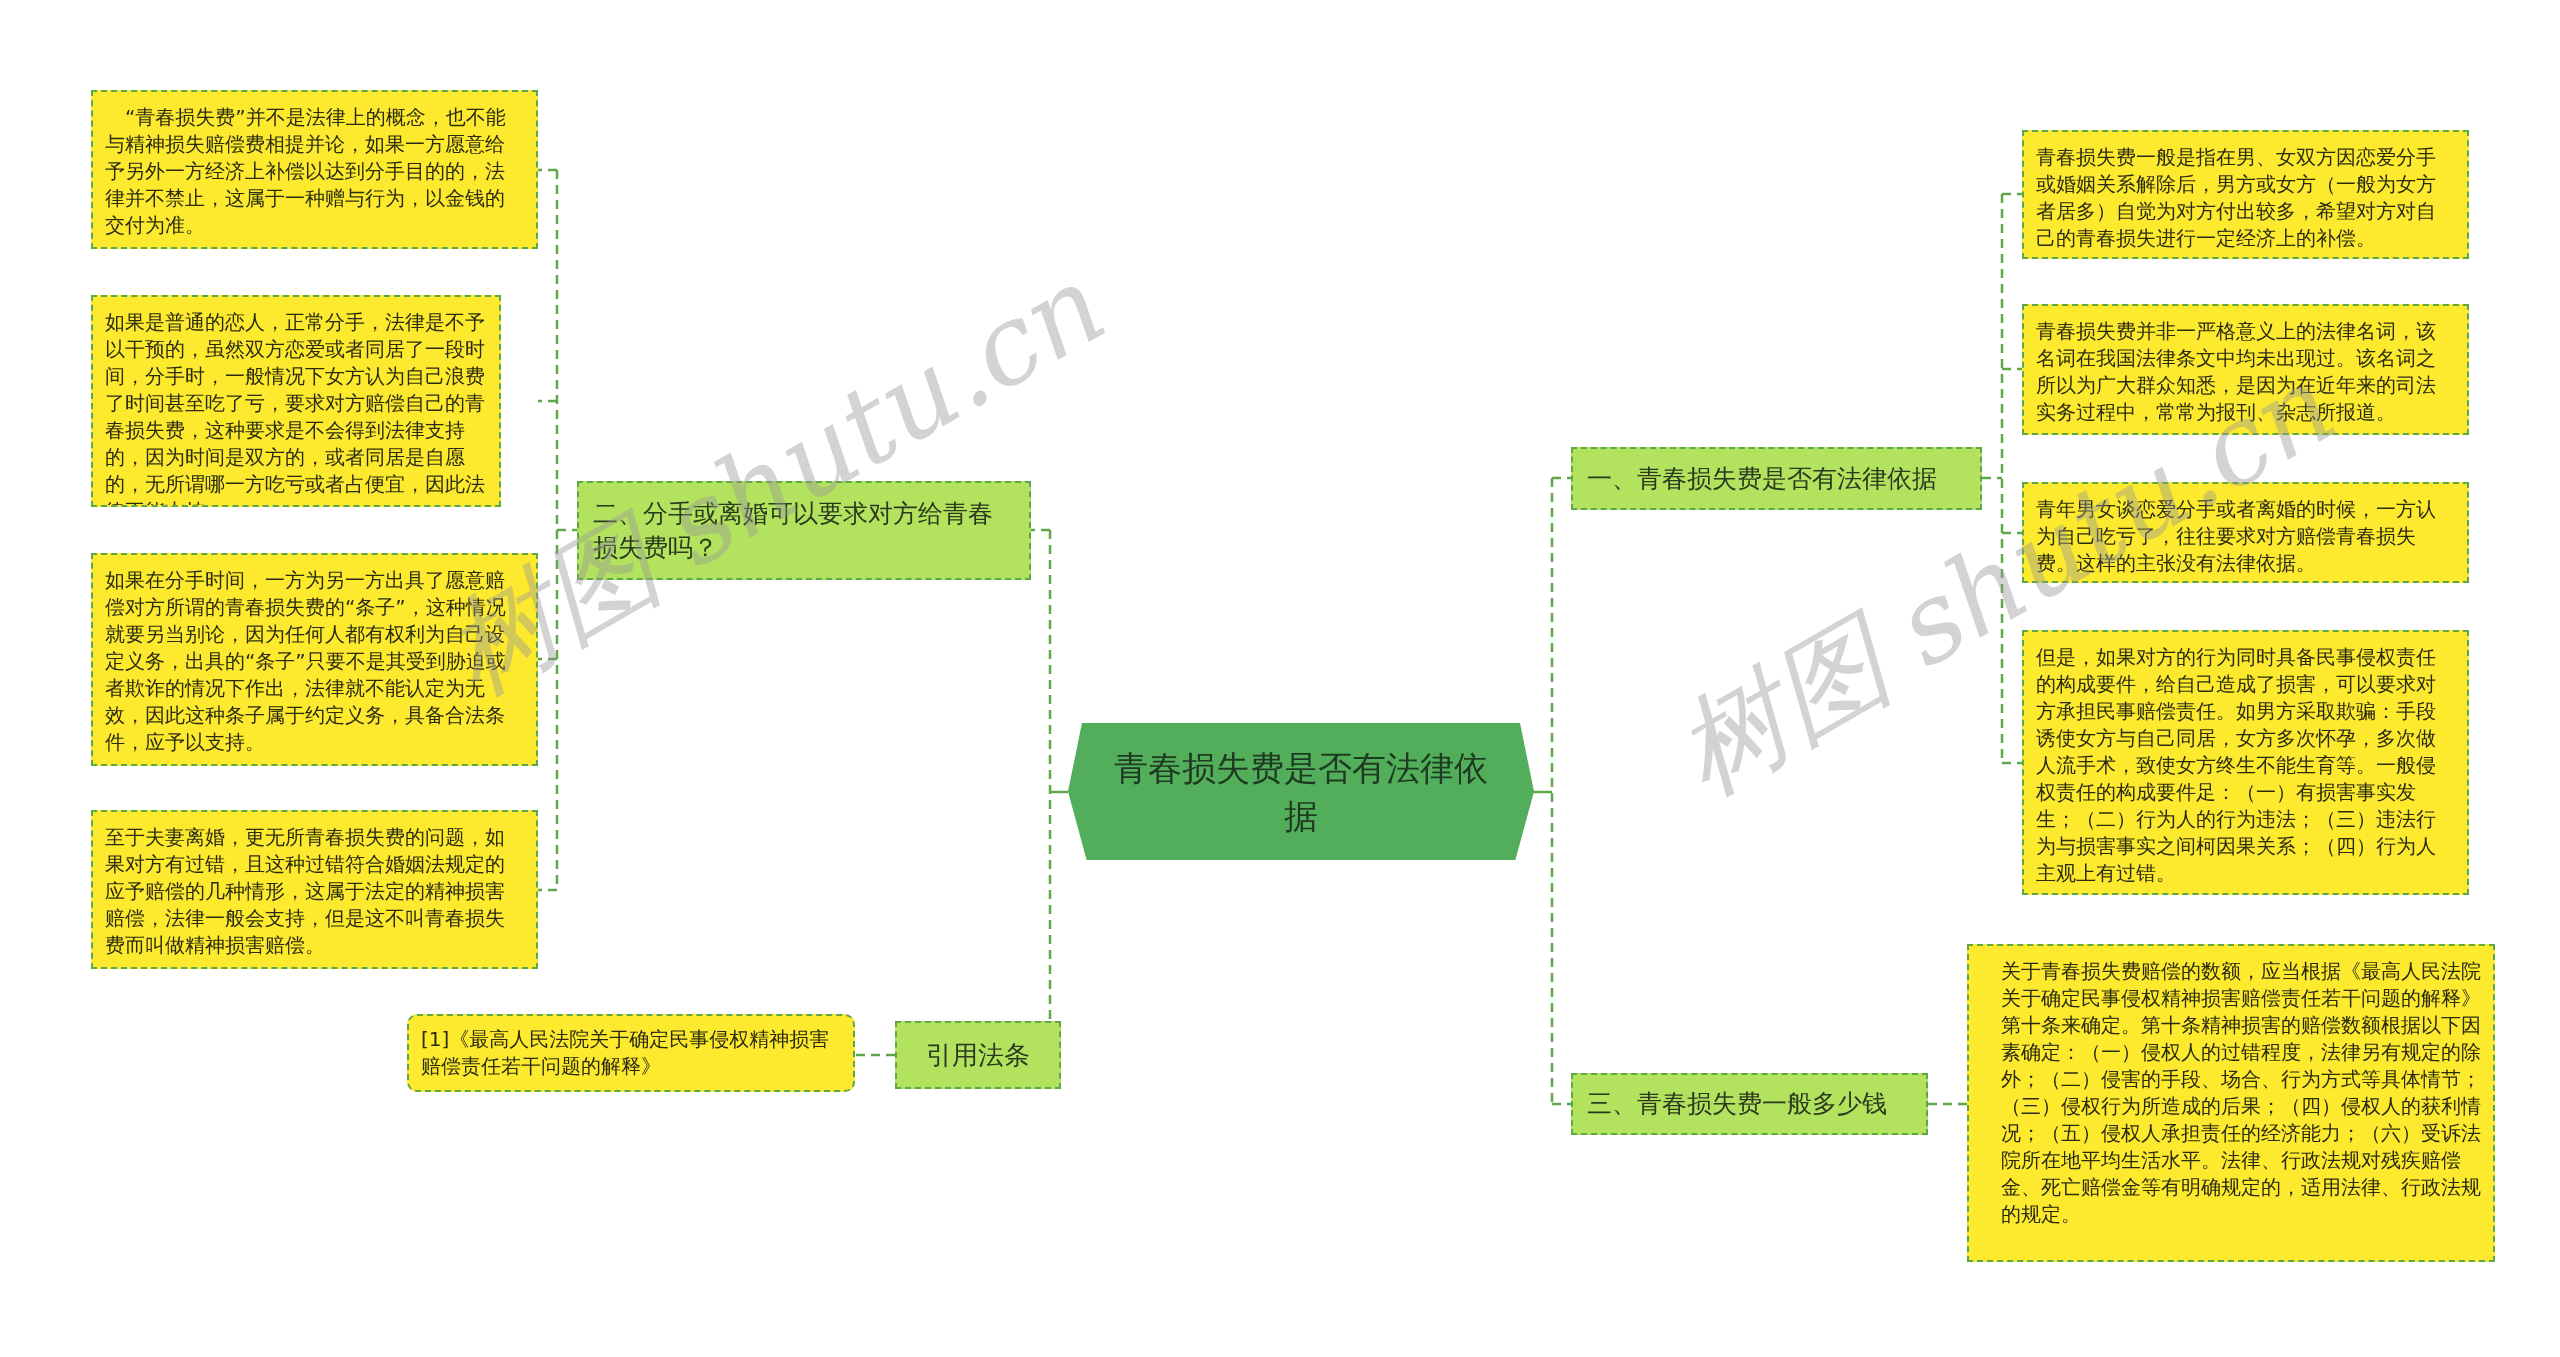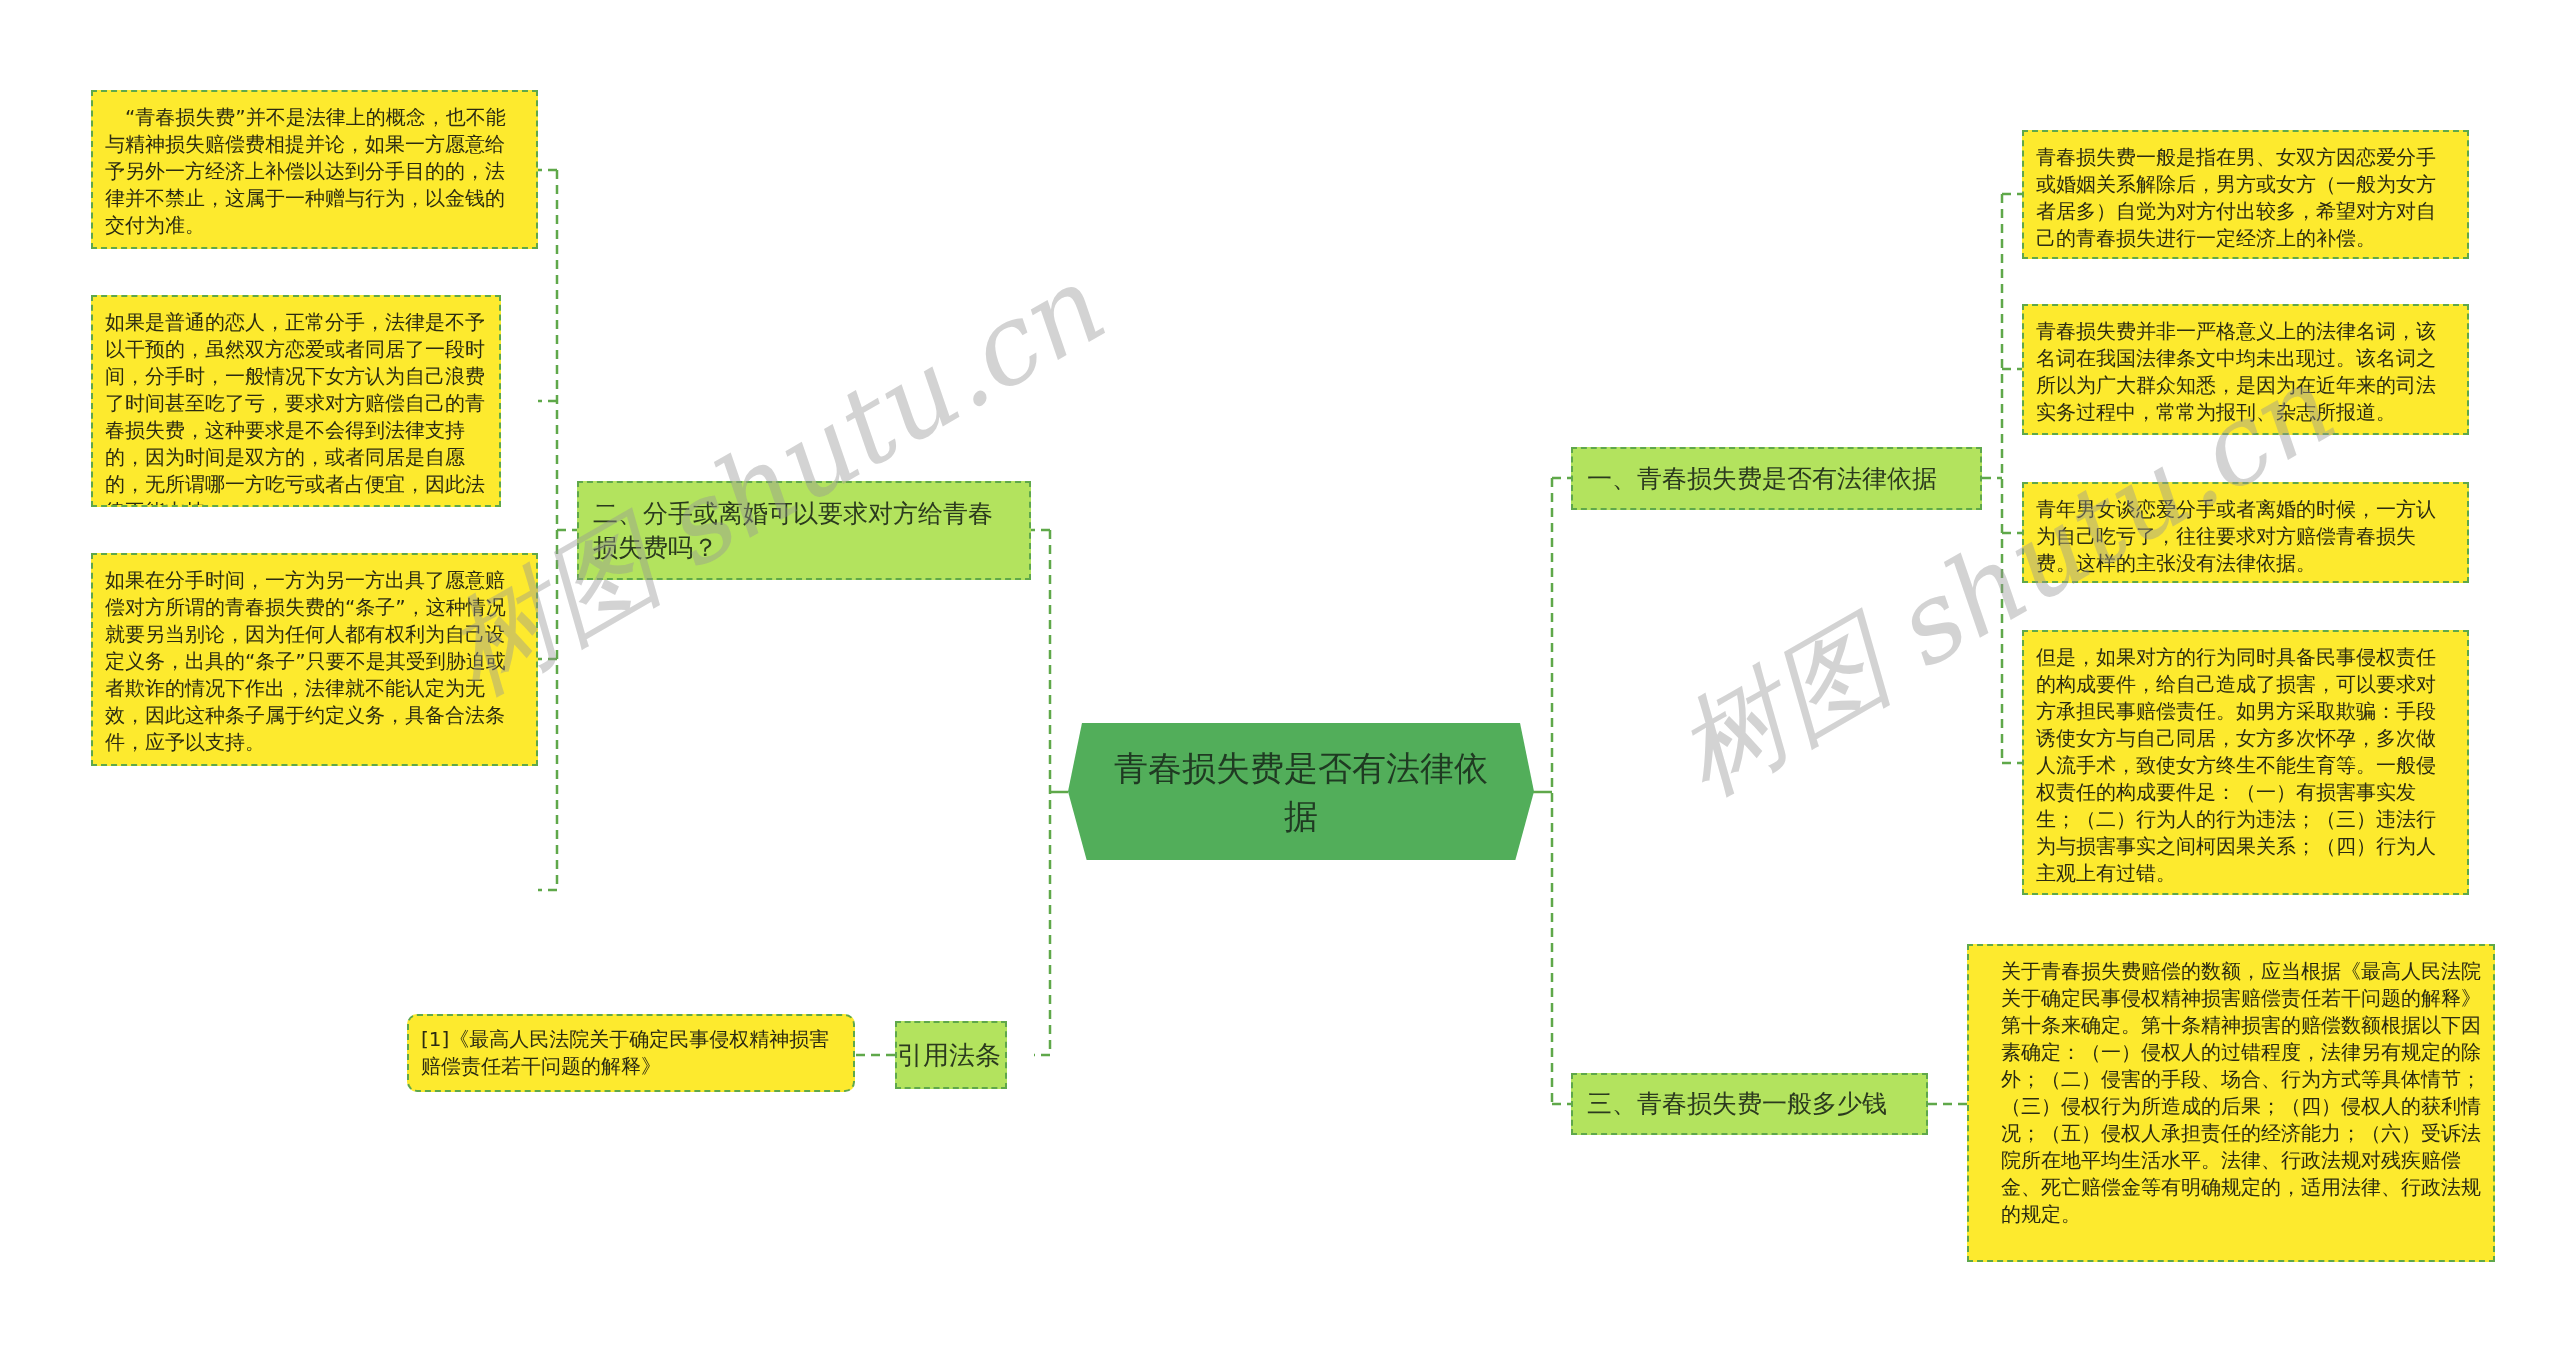--- a/index.html
+++ b/index.html
@@ -94,22 +94,25 @@
 
   <div class="leaf" style="left:91px; top:90px; width:447px; height:159px; text-indent:1em;">
     <span>“青春损失费”并不是法律上的概念，也不能与精神损失赔偿费相提并论，如果一方愿意给予另外一方经济上补偿以达到分手目的的，法律并不禁止，这属于一种赠与行为，以金钱的交付为准。</span>
   </div>
   <div class="leaf" style="left:91px; top:295px; width:410px; height:212px;">
     <span>如果是普通的恋人，正常分手，法律是不予以干预的，虽然双方恋爱或者同居了一段时间，分手时，一般情况下女方认为自己浪费了时间甚至吃了亏，要求对方赔偿自己的青春损失费，这种要求是不会得到法律支持的，因为时间是双方的，或者同居是自愿的，无所谓哪一方吃亏或者占便宜，因此法律不能支持。</span>
   </div>
   <div class="leaf" style="left:91px; top:553px; width:447px; height:213px;">
     <span>如果在分手时间，一方为另一方出具了愿意赔偿对方所谓的青春损失费的“条子”，这种情况就要另当别论，因为任何人都有权利为自己设定义务，出具的“条子”只要不是其受到胁迫或者欺诈的情况下作出，法律就不能认定为无效，因此这种条子属于约定义务，具备合法条件，应予以支持。</span>
   </div>
+  <div class="leaf" style="left:91px; top:810px; width:447px; height:159px;">
+    <span>至于夫妻离婚，更无所青春损失费的问题，如果对方有过错，且这种过错符合婚姻法规定的应予赔偿的几种情形，这属于法定的精神损害赔偿，法律一般会支持，但是这不叫青春损失费而叫做精神损害赔偿。</span>
+  </div>
 
-  <div class="branch" style="left:895px; top:1021px; width:112px; height:68px; justify-content:flex-start; padding:0;">
+  <div class="branch" style="left:895px; top:1021px; width:166px; height:68px; justify-content:center; padding:0;">
     <span>引用法条</span>
   </div>
   <div class="leaf" style="left:407px; top:1014px; width:448px; height:78px; padding-top:10px;border-radius:10px;">
     <span>[1]《最高人民法院关于确定民事侵权精神损害赔偿责任若干问题的解释》</span>
   </div>
 
   <div class="branch" style="left:1571px; top:447px; width:411px; height:63px; font-size:25px;">
     <span>一、青春损失费是否有法律依据</span>
   </div>
 

